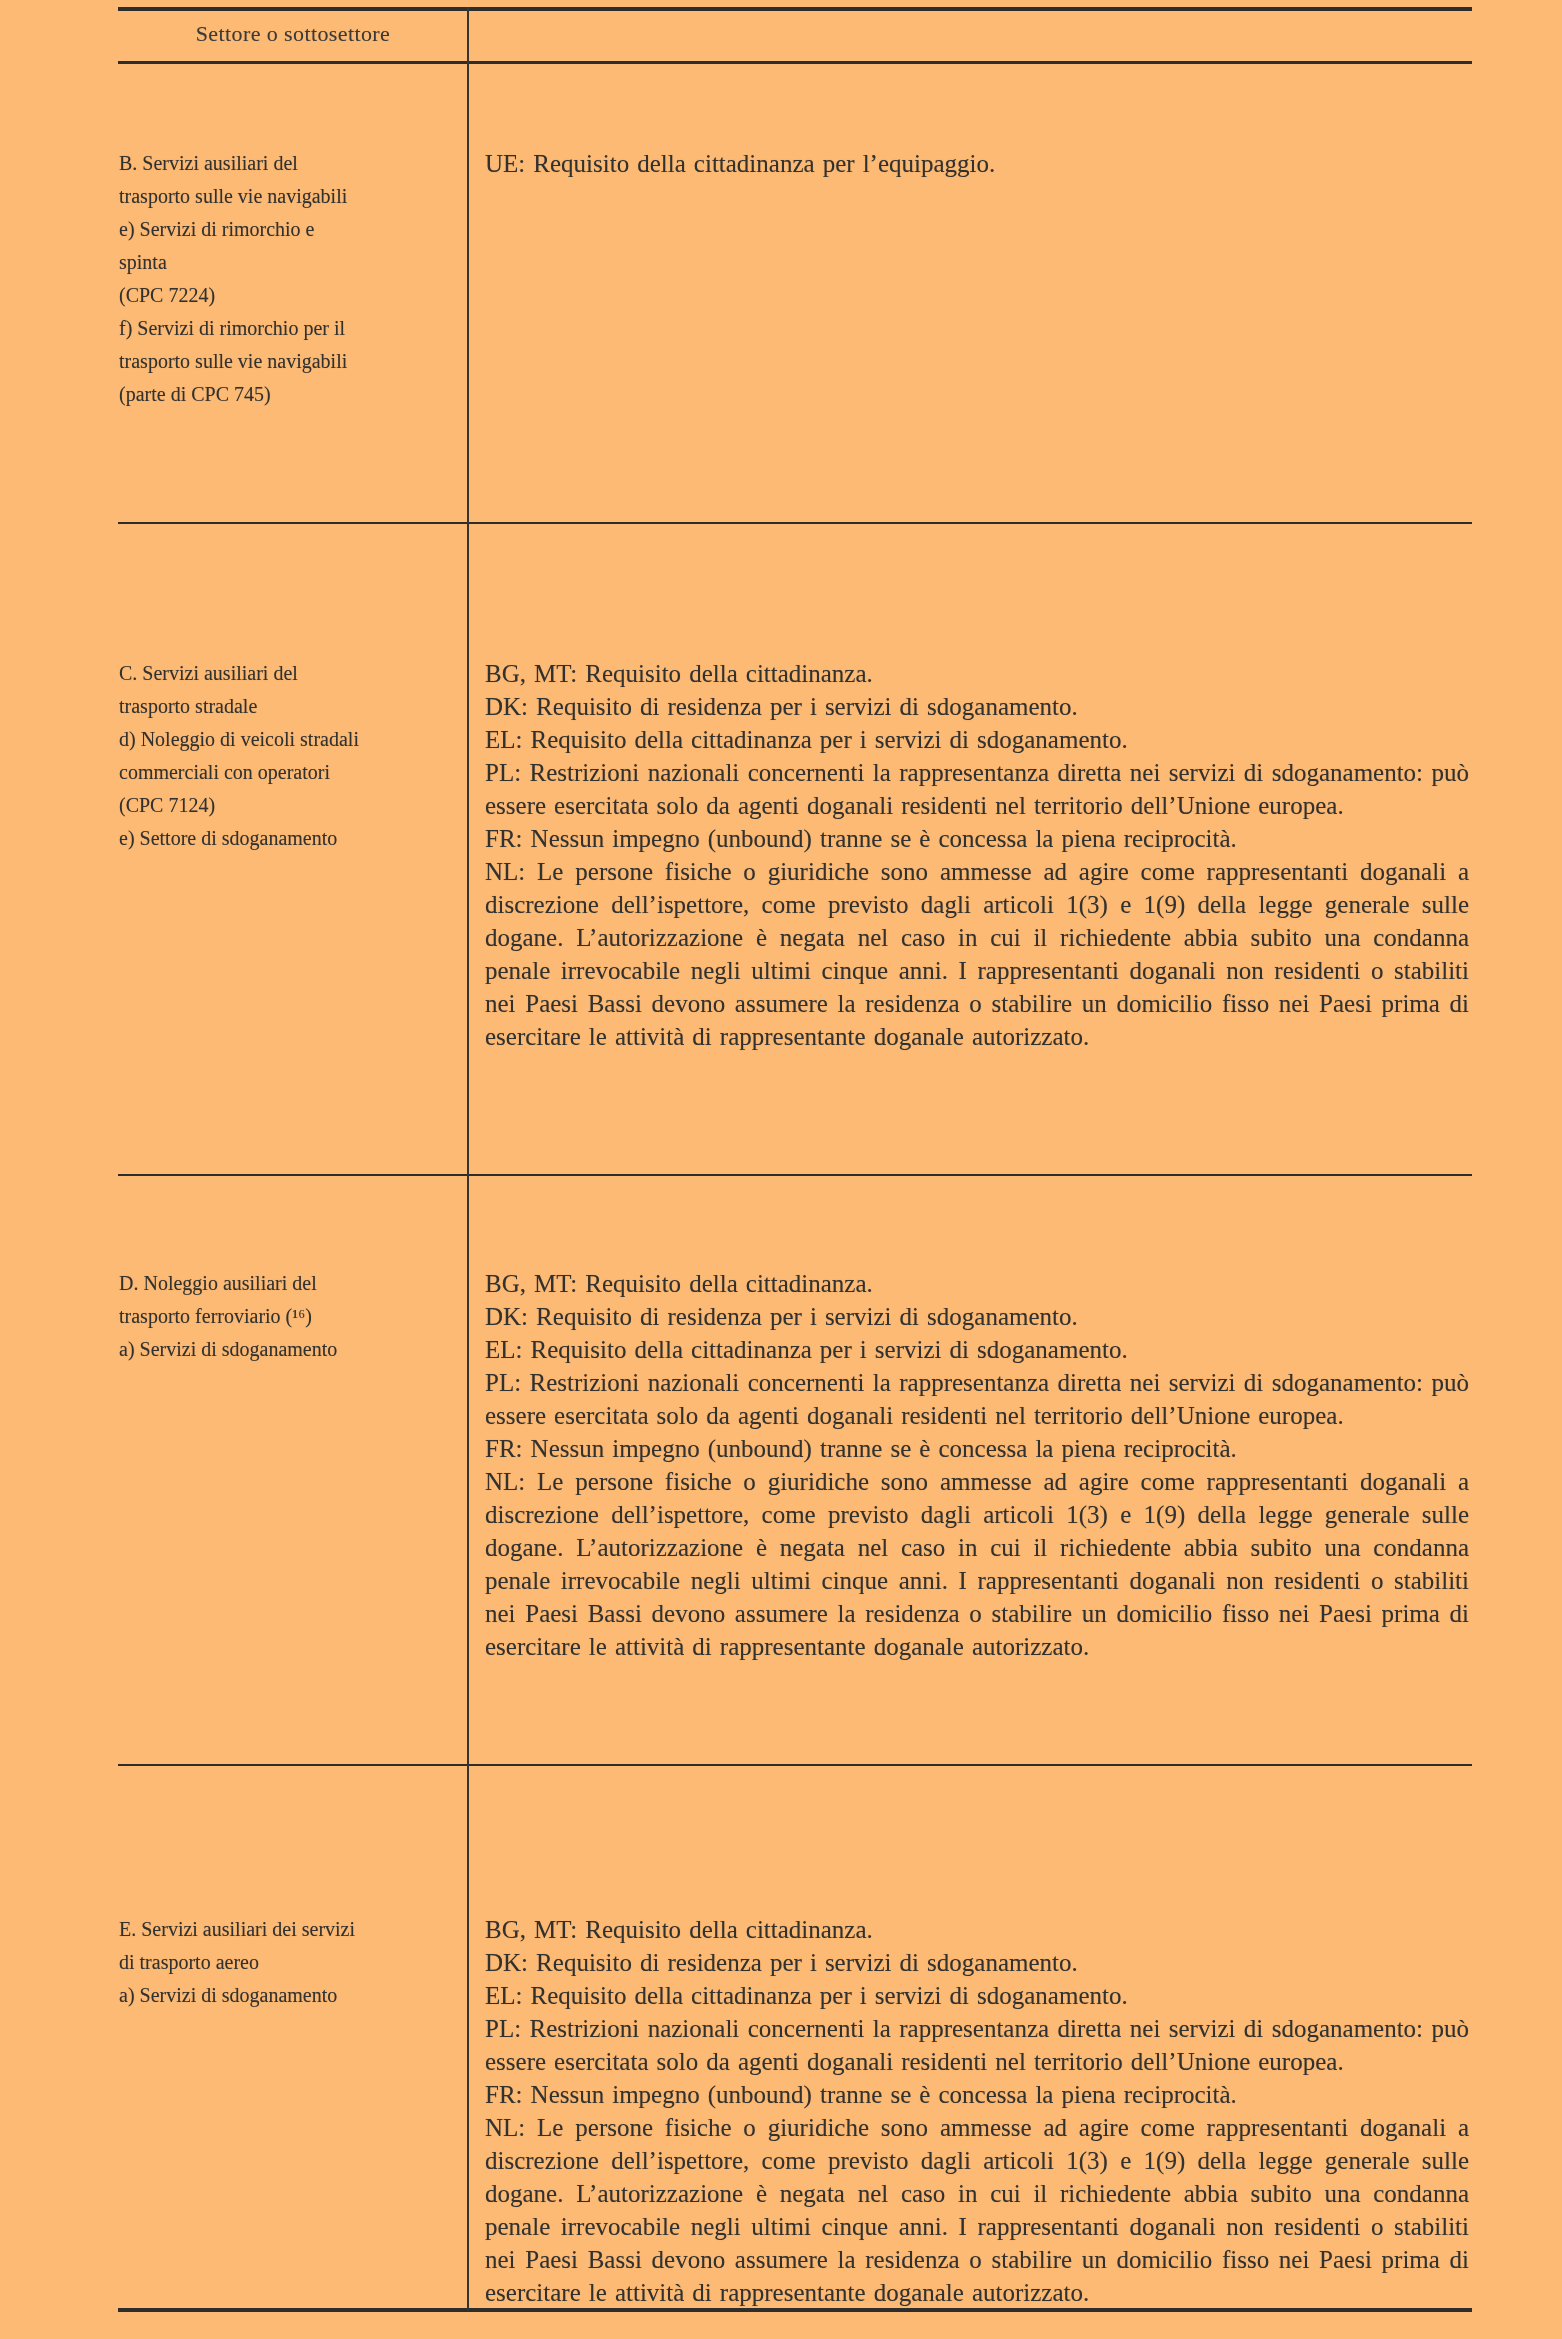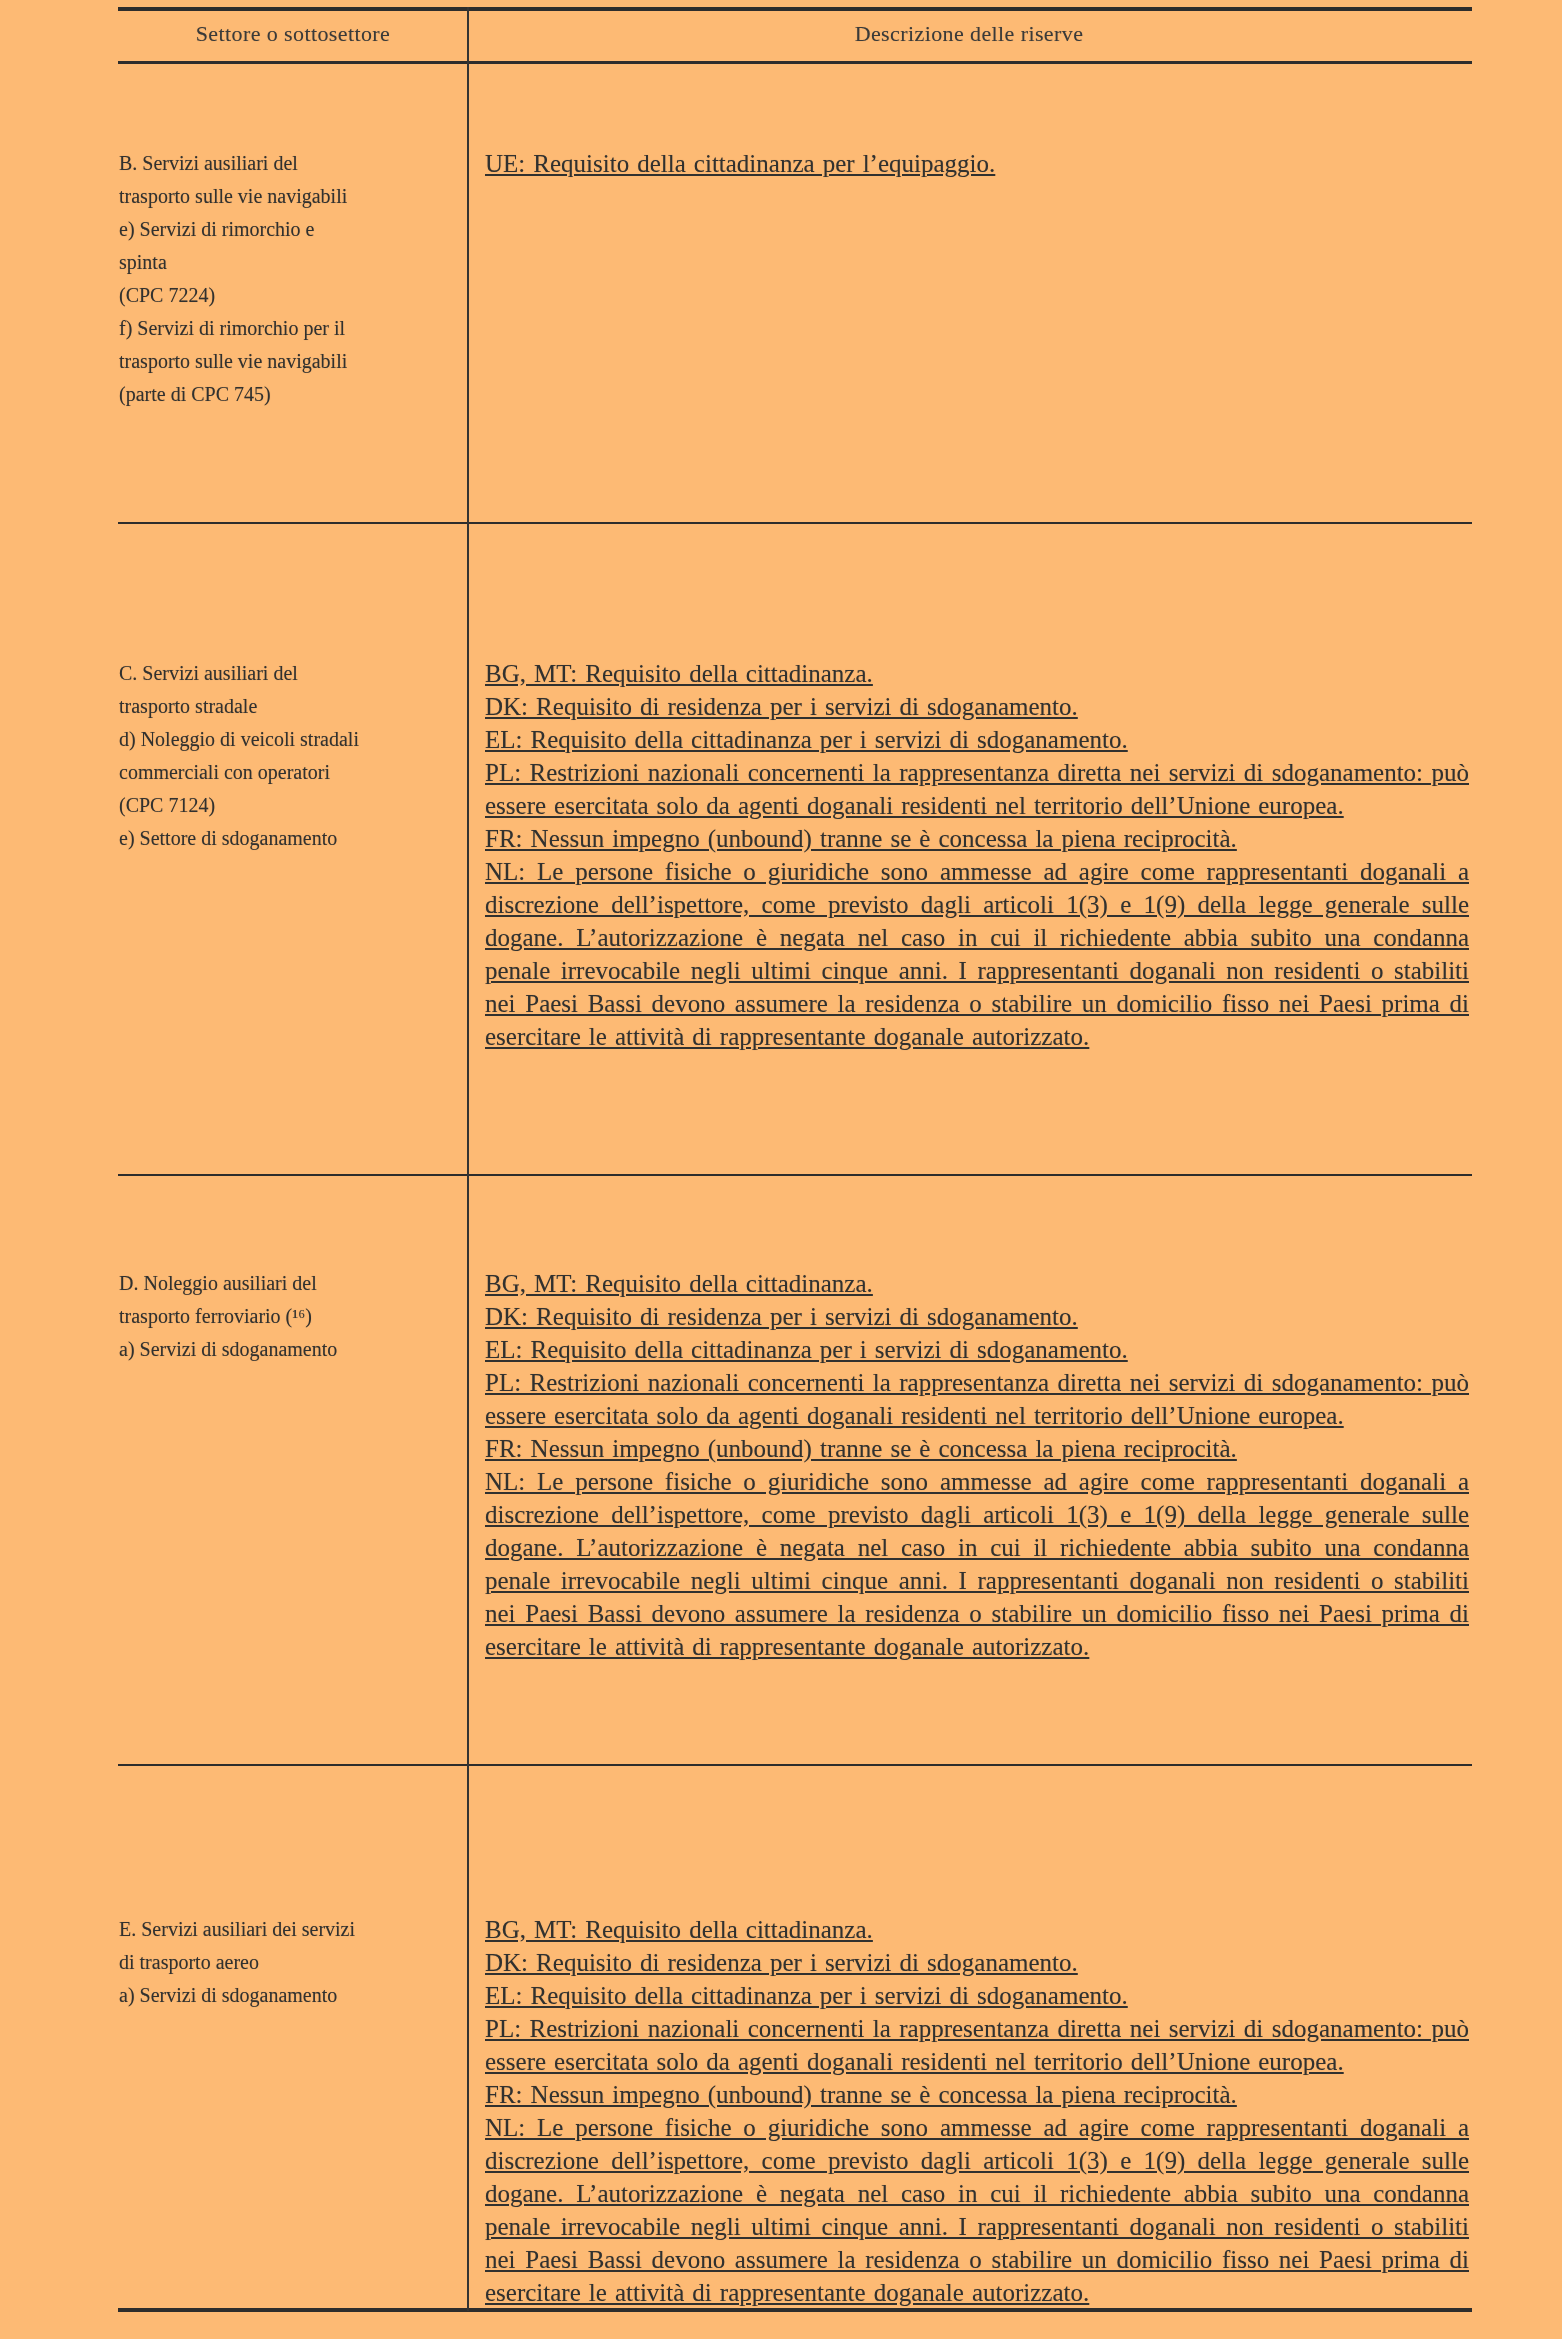--- a/index.html
+++ b/index.html
@@ -37,42 +37,41 @@
   }
   .sector .sline{min-height:33px;}
   .desc{
     position:absolute;left:485px;width:984px;
     font-size:25px;line-height:33px;
     text-align:justify;
     word-spacing:1.8px;
     color:#31312f;
     text-shadow:0 0 0.9px rgba(40,40,40,0.28);
   }
-  .desc p{margin:0;padding:0;text-decoration:underline;}
+  .desc p{margin:0;padding:0;}
   
   #row-b-sector,#row-b-desc{top:147px;}
   #row-c-sector,#row-c-desc{top:627px;margin-top:30px;}
   #row-d-sector,#row-d-desc{top:1267px;}
   #row-e-sector,#row-e-desc{top:1913px;}
 </style>
 </head>
 <body>
 
 <div id="page">
 
   <div class="hline" id="line-top"></div>
   <div class="hline" id="line-header-bottom"></div>
   <div class="hline" id="line-sep-1"></div>
   <div class="hline" id="line-sep-2"></div>
   <div class="hline" id="line-sep-3"></div>
   <div class="hline" id="line-bottom"></div>
   <div class="vline"></div>
 
   <div class="colhead" id="colhead-sector">Settore o sottosettore</div>
-  <div class="colhead" id="colhead-desc">Descrizione delle riserve</div>
 
   <div class="sector" id="row-b-sector">
       <div class="sline">B. Servizi ausiliari del</div>
       <div class="sline">trasporto sulle vie navigabili</div>
       <div class="sline">e) Servizi di rimorchio e</div>
       <div class="sline">spinta</div>
       <div class="sline">(CPC 7224)</div>
       <div class="sline">f) Servizi di rimorchio per il</div>
       <div class="sline">trasporto sulle vie navigabili</div>
       <div class="sline">(parte di CPC 745)</div>

